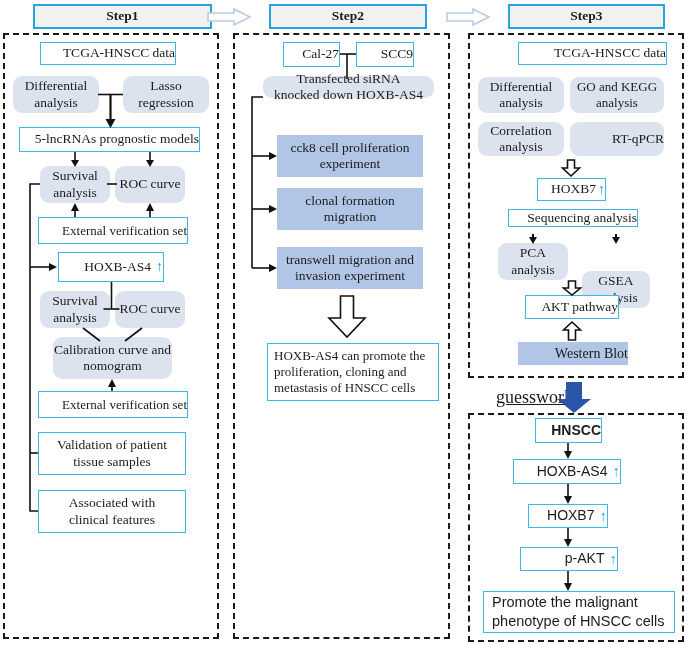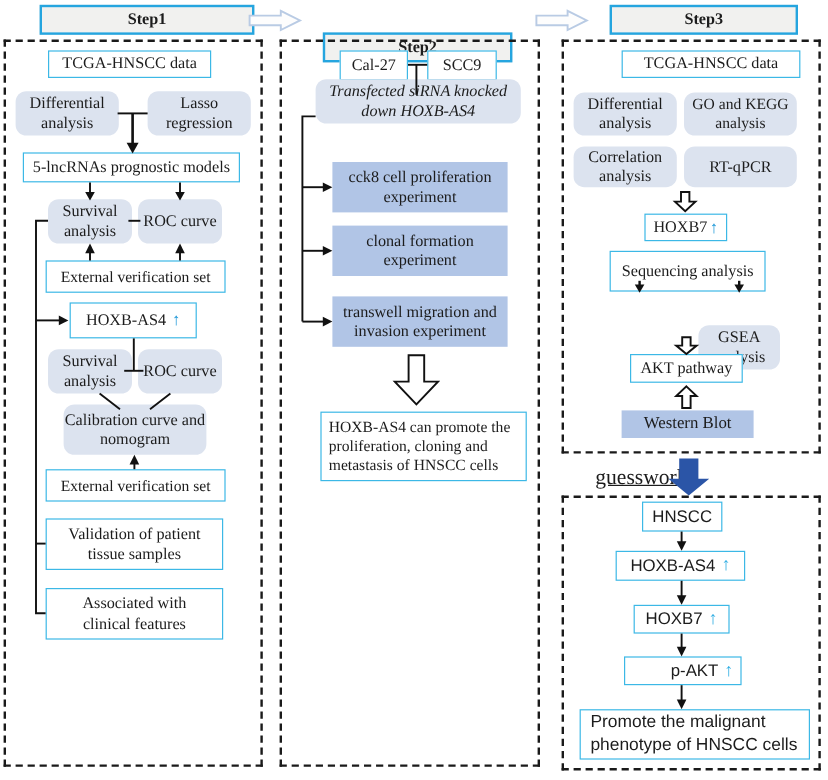--- a/index.html
+++ b/index.html
@@ -10,38 +10,38 @@
   }
   .box {
     position:absolute; display:flex; align-items:center; justify-content:center;
     text-align:center; box-sizing:border-box; font-size:13.5px; line-height:1.22;
   }
   .outline  { background:#ffffff; border:1.4px solid #3cb8e6; }
   .rounded  { background:#dce3ef; border-radius:9px; }
   .bluebox  { background:#b1c5e6; }
   .headerbox{ background:#f1f1ef; border:2px solid #25a5df; font-weight:bold; }
   .panel    { position:absolute; border:2px dashed #1a1a1a; box-sizing:border-box; background:transparent; }
-  .nowrap   { white-space:nowrap; }
+  .nowrap   { white-space:nowrap;justify-content:flex-end; }
   .leftal   { justify-content:flex-start; text-align:left; }
   .f13      { font-size:13px; }
   .sans     { font-family:"Liberation Sans","DejaVu Sans",sans-serif; font-size:14px; }
   .up { color:#2199d8; font-weight:bold; margin-left:5px;
         font-family:"Liberation Sans","DejaVu Sans",sans-serif; font-size:14px; }
   #connectors { position:absolute; left:0; top:0; pointer-events:none; }
   .lbl { position:absolute; font-size:18px;text-decoration:underline; }
 </style>
 </head>
 <body>
 
 <div id="canvas">
 
   <div class="box headerbox" style="left:33px;top:4px;width:179px;height:25px;">
     <span>Step1</span>
   </div>
-  <div class="box headerbox" style="left:269px;top:4px;width:158px;height:25px;margin-top:23px;">
+  <div class="box headerbox" style="left:269px;top:4px;width:158px;height:25px;">
     <span>Step2</span>
   </div>
   <div class="box headerbox" style="left:508px;top:4px;width:157px;height:25px;">
     <span>Step3</span>
   </div>
 
   <div class="panel" style="left:3px;top:33px;width:216px;height:606px;"></div>
   <div class="panel" style="left:233px;top:33px;width:217px;height:606px;"></div>
   <div class="panel" style="left:468px;top:33px;width:216px;height:345px;"></div>
   <div class="panel" style="left:468px;top:413px;width:216px;height:229px;"></div>
@@ -89,28 +89,28 @@
   <div class="box outline" style="left:38px;top:490px;width:148px;height:43px;padding:0 15px;">
     <span>Associated with clinical features</span>
   </div>
 
   <div class="box outline nowrap" style="left:283px;top:42px;width:57px;height:25px;">
     <span>Cal-27</span>
   </div>
   <div class="box outline nowrap" style="left:356px;top:42px;width:58px;height:25px;">
     <span>SCC9</span>
   </div>
-  <div class="box rounded" style="left:263px;top:66px;width:171px;height:37px;padding:0 10px;font-style:italic;">
+  <div class="box rounded" style="left:263px;top:76px;width:171px;height:22px;padding:0 10px;">
     <span>Transfected siRNA knocked down HOXB-AS4</span>
   </div>
   <div class="box bluebox" style="left:277px;top:135px;width:146px;height:42px;padding:0 2px;">
     <span>cck8 cell proliferation experiment</span>
   </div>
   <div class="box bluebox" style="left:277px;top:188px;width:146px;height:42px;padding:0 2px;">
-    <span>clonal formation experiment</span>
+    <span>clonal formation migration</span>
   </div>
   <div class="box bluebox" style="left:277px;top:247px;width:146px;height:42px;padding:0 2px;">
     <span>transwell migration and invasion experiment</span>
   </div>
   <div class="box outline leftal f13" style="left:267px;top:343px;width:172px;height:58px;padding:0 6px;">
     <span>HOXB-AS4 can promote the proliferation, cloning and metastasis of HNSCC cells</span>
   </div>
 
   <div class="box outline nowrap" style="left:518px;top:42px;width:149px;height:23px;">
     <span>TCGA-HNSCC data</span>
@@ -124,36 +124,39 @@
   <div class="box rounded" style="left:478px;top:122px;width:86px;height:34px;">
     <span>Correlation analysis</span>
   </div>
   <div class="box rounded nowrap" style="left:570px;top:122px;width:94px;height:34px;">
     <span>RT-qPCR</span>
   </div>
   <div class="box outline nowrap" style="left:537px;top:178px;width:69px;height:23px;">
     <span>HOXB7</span>
     <span class="up" style="margin-left:2px;">↑</span>
   </div>
-  <div class="box outline nowrap" style="left:508px;top:209px;width:130px;height:34px;">
+  <div class="box outline nowrap" style="left:508px;top:209px;width:130px;height:18px;">
     <span>Sequencing analysis</span>
+  </div>
+  <div class="box rounded" style="left:498px;top:243px;width:70px;height:37px;">
+    <span>PCA analysis</span>
   </div>
   <div class="box rounded" style="left:582px;top:243px;width:68px;height:37px;margin-top:28px;">
     <span>GSEA analysis</span>
   </div>
   <div class="box outline nowrap" style="left:525px;top:295px;width:94px;height:24px;">
     <span>AKT pathway</span>
   </div>
   <div class="box bluebox nowrap" style="left:518px;top:342px;width:110px;height:23px;font-size:14px;">
     <span>Western Blot</span>
   </div>
 
   <div class="lbl" style="left:496px;top:387px;">guesswork</div>
 
-  <div class="box outline sans nowrap" style="left:535px;top:418px;width:67px;height:25px;">
+  <div class="box outline sans nowrap" style="left:535px;top:418px;width:67px;height:25px;font-weight:bold;">
     <span>HNSCC</span>
   </div>
   <div class="box outline sans nowrap" style="left:513px;top:459px;width:108px;height:25px;">
     <span>HOXB-AS4</span>
     <span class="up" style="font-size:15px;color:#29abe2;">↑</span>
   </div>
   <div class="box outline sans nowrap" style="left:528px;top:504px;width:80px;height:24px;">
     <span>HOXB7</span>
     <span class="up" style="font-size:15px;color:#29abe2;">↑</span>
   </div>

